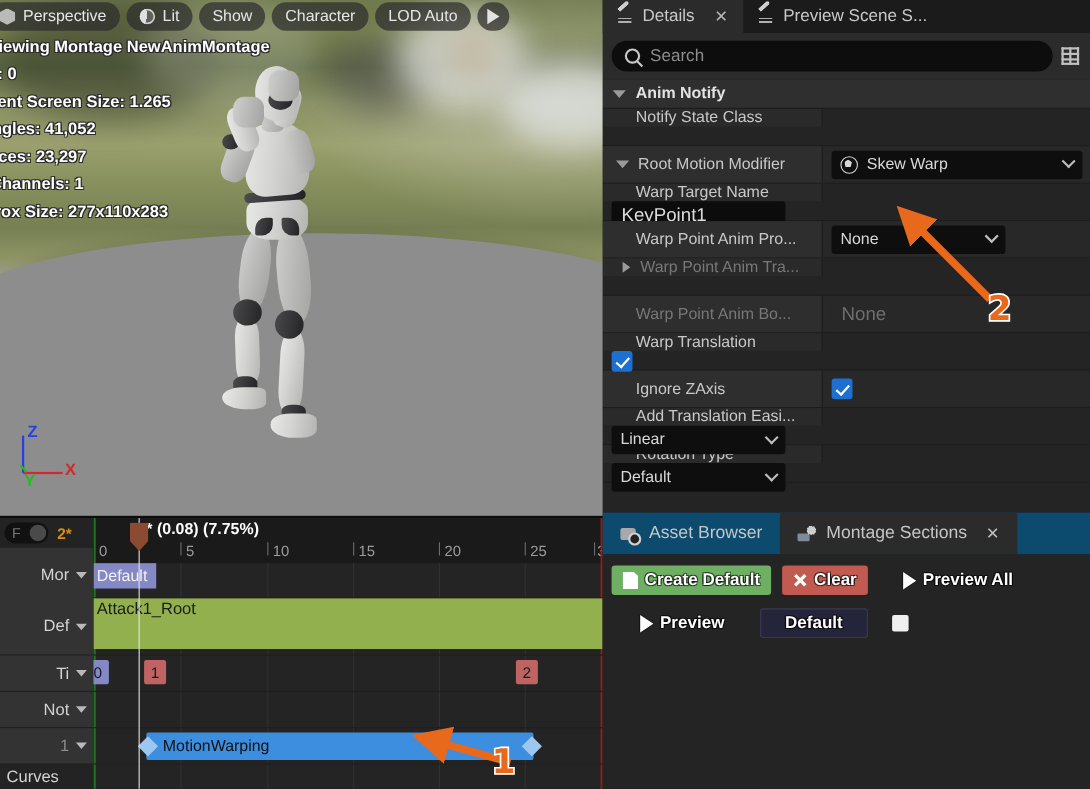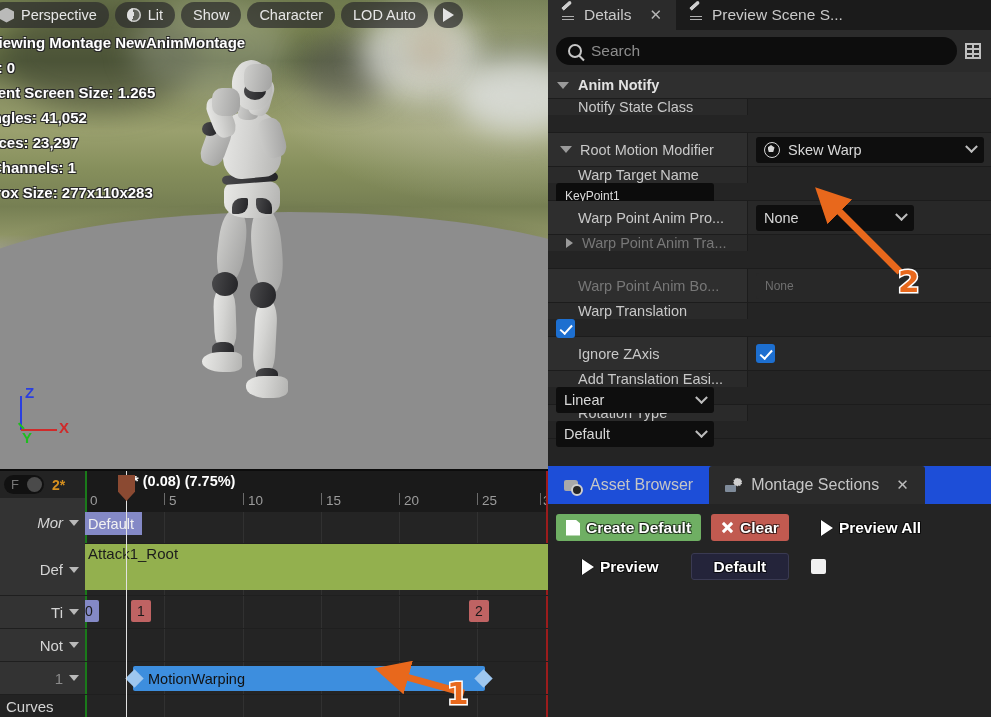--- a/index.html
+++ b/index.html
@@ -298,35 +298,35 @@
   .ue-dropdown .chev {
     margin-left:auto; width:9px;height:9px; border-right:2px solid #bdbdbd; border-bottom:2px solid #bdbdbd;
     transform: rotate(45deg) translate(-2px,-2px);
   }
   .ic-globe { width:16px;height:16px;flex:none; border:1.8px solid #d6d6d6; border-radius:50%; position:relative; }
   .ic-globe::after{content:"";position:absolute;left:2.5px;top:2.5px;width:7px;height:7px;background:#d6d6d6;
     clip-path: polygon(50% 0,100% 36%,82% 100%,18% 100%,0 36%);}
   .ue-textbox {
     height:26px; background:#0c0c0c; border-radius:3px;
     display:flex; align-items:center; padding:0 9px;
-    color:#dcdcdc; font-size:12px;text-align:center;
+    color:#dcdcdc; font-size:17px;text-align:center;
   }
   .ue-textbox.dim { color:#6f6f6f; background:#282828; }
   .ue-check {
     width:19px;height:19px;border-radius:3px; background:#1d6fd0;
     display:flex;align-items:center;justify-content:center; position:relative;
   }
   .ue-check::after{
     content:""; width:5px;height:10px;border-right:2.4px solid #fff;border-bottom:2.4px solid #fff;
     transform: rotate(42deg) translate(0px,-1px);
   }
 
   
   #brpanel { position:absolute; left:0; top:466px; width:443px; height:251px; background:#1f1f1f; }
-  #brtabs { position:absolute; left:0; top:0; width:443px; height:38px; background:#1d4ed8; display:flex; align-items:stretch; }
+  #brtabs { position:absolute; left:0; top:0; width:443px; height:38px; background:#0c4a6e; display:flex; align-items:stretch; }
   .brtab { display:flex; align-items:center; gap:9px; padding:0 16px; color:#c6c6c6; font-size:16px; }
   .brtab.active { background:#2b2b2b; border-radius:3px 3px 0 0; }
   .brtab .x { margin-left:8px; color:#bcbcbc; font-size:15px; }
   #brbody { position:absolute; left:0; top:38px; width:443px; height:213px; background:#242424; padding:10px 8px; }
   .btn-row { display:flex; align-items:center; gap:10px; margin-bottom:12px; }
   .mbtn {
     display:flex; align-items:center; gap:6px; height:27px; padding:0 10px;
     font-size:15.5px; font-weight:bold; color:#ffffff; border-radius:3px;
     text-shadow: -1px -1px 0 rgba(0,0,0,.55), 1px -1px 0 rgba(0,0,0,.55), -1px 1px 0 rgba(0,0,0,.55), 1px 1px 0 rgba(0,0,0,.55);
   }
@@ -440,21 +440,21 @@
 
     <div id="tl-left">
       <div id="tl-topbar">
         <div class="tl-toggle">
           <span class="tglbl">F</span>
           <span class="knob"></span>
         </div>
         <div class="tl-frame-num">2*</div>
       </div>
 
-      <div class="tl-row-head" style="top:27px; height:50px;font-style:italic;">
+      <div class="tl-row-head" style="top:27px; height:50px;">
         <span>Mor</span>
         <span class="caret-dn"></span>
       </div>
       <div class="tl-row-head" style="top:73px; height:52px;padding-left:31px;">
         <span>Def</span>
         <span class="caret-dn"></span>
       </div>
       <div class="tl-row-head" style="top:125px; height:33px;">
         <span>Ti</span>
         <span class="caret-dn"></span>

